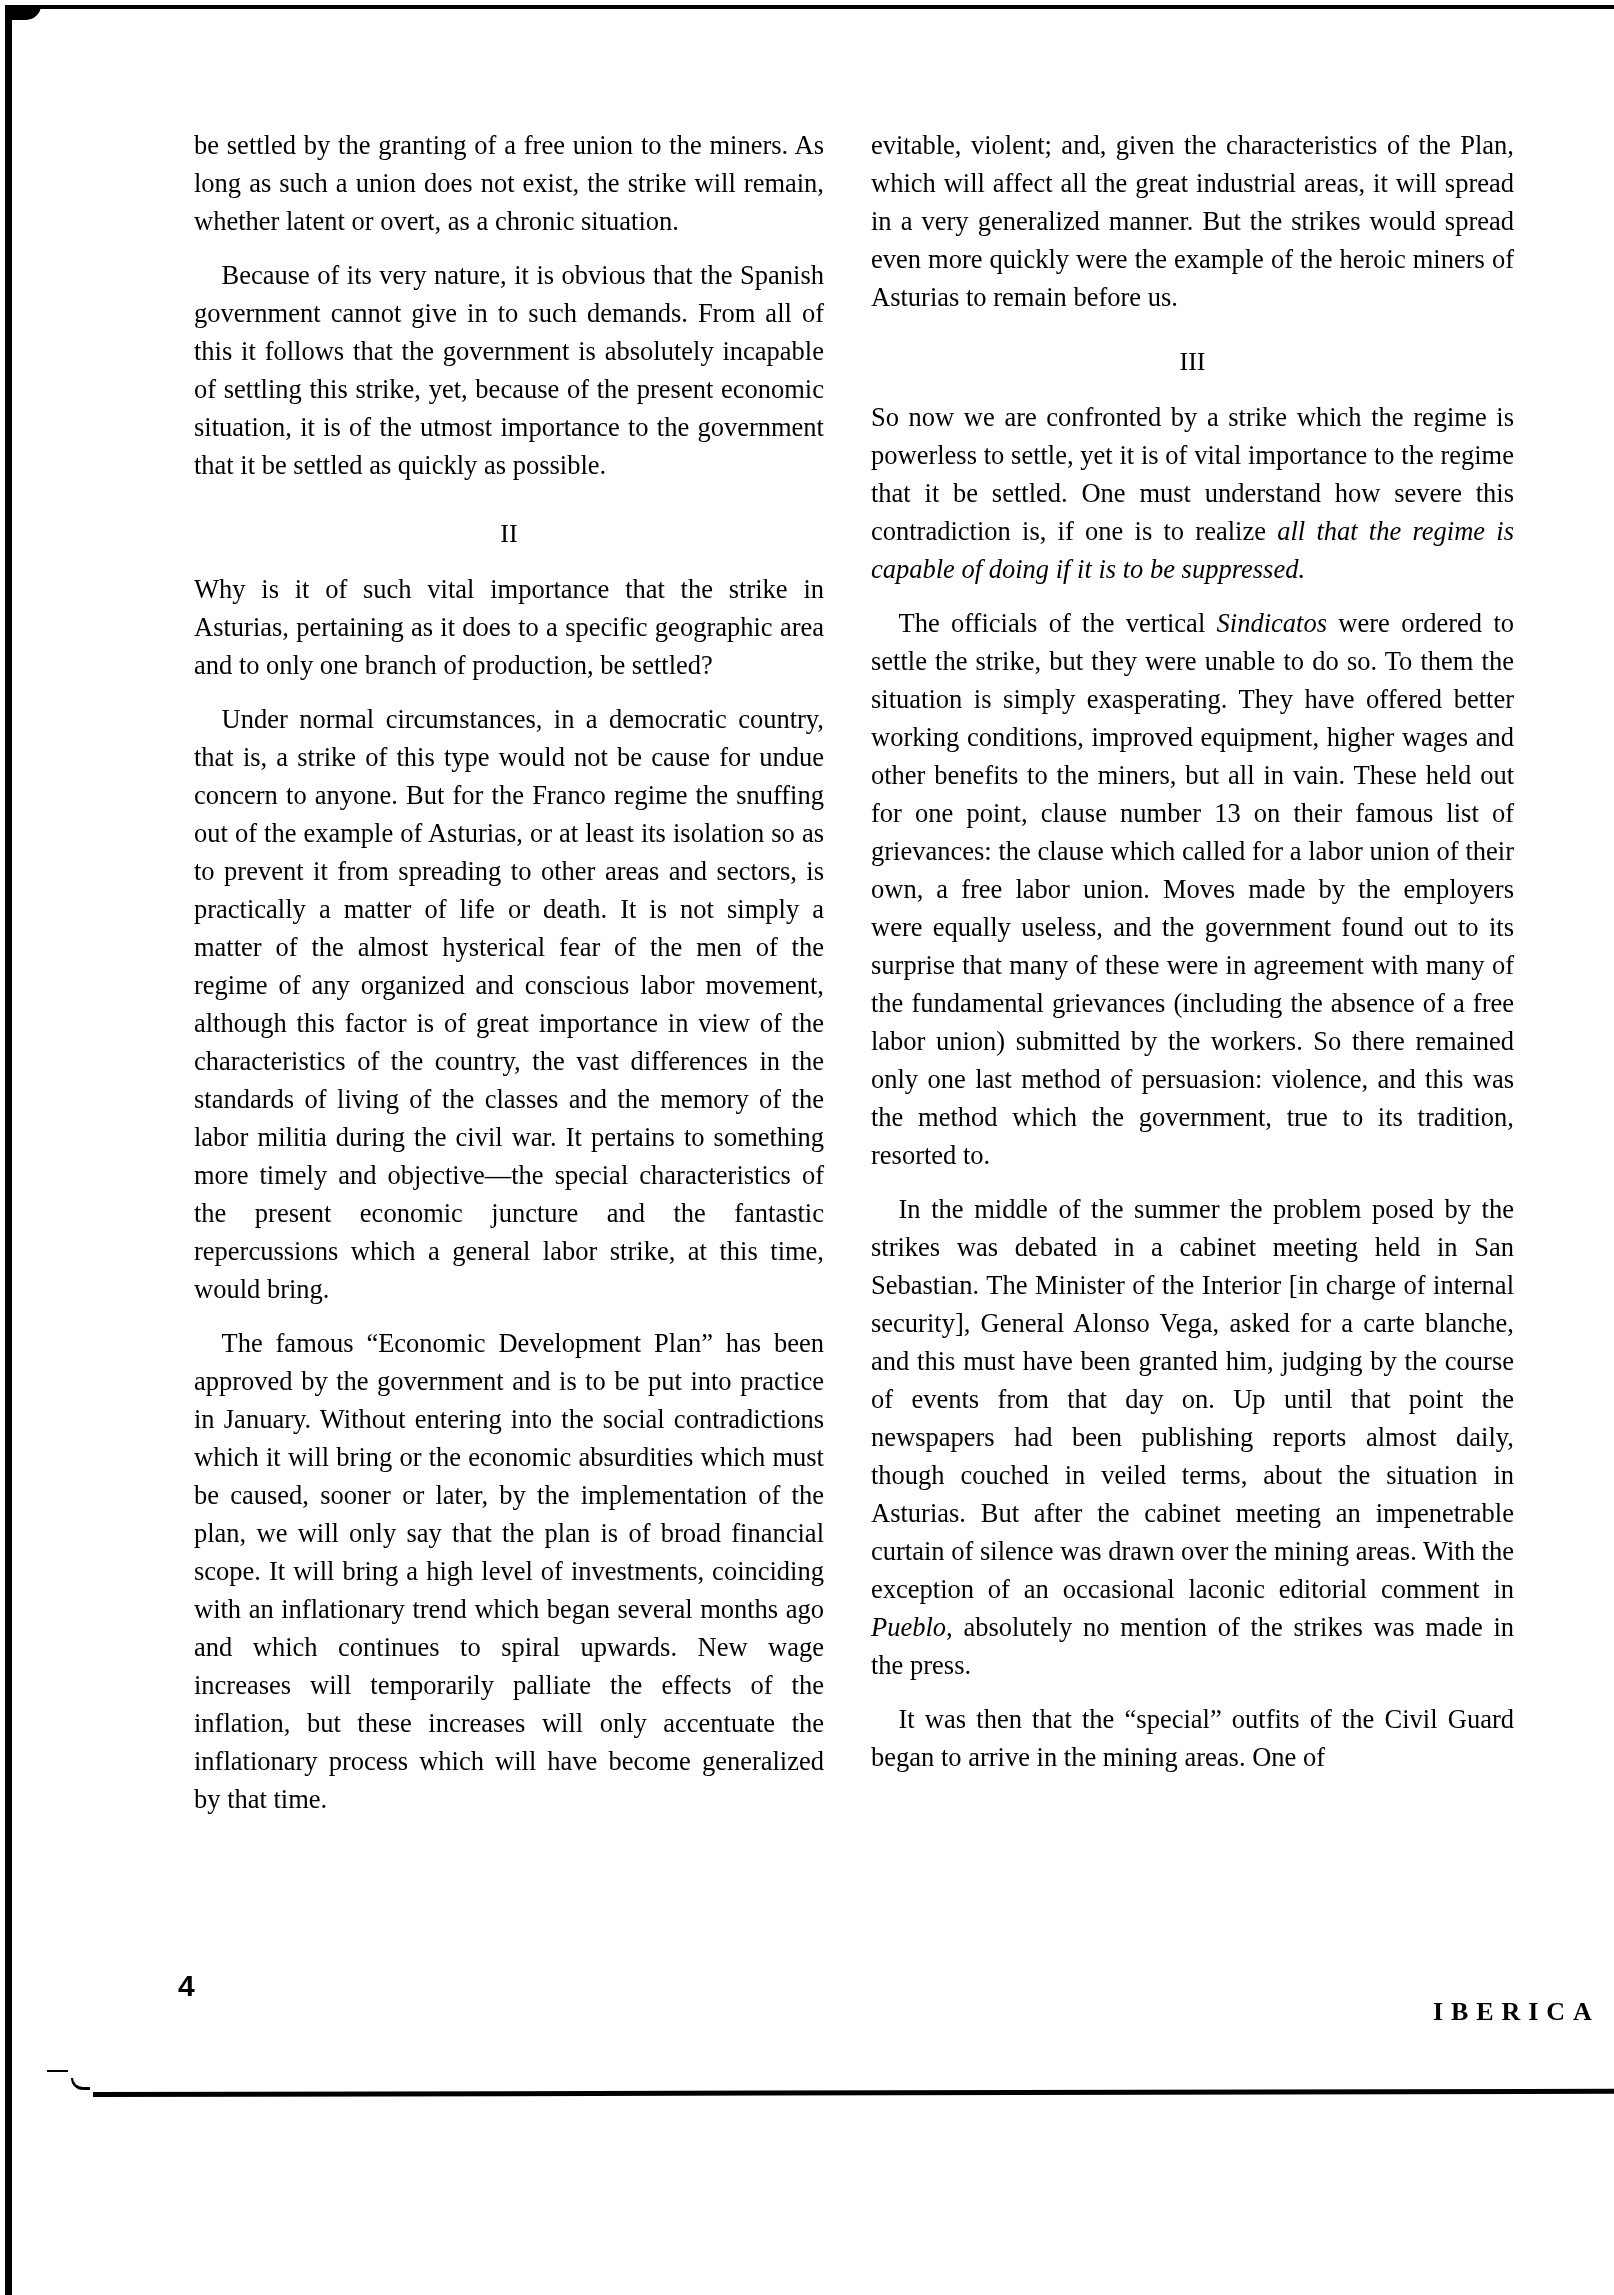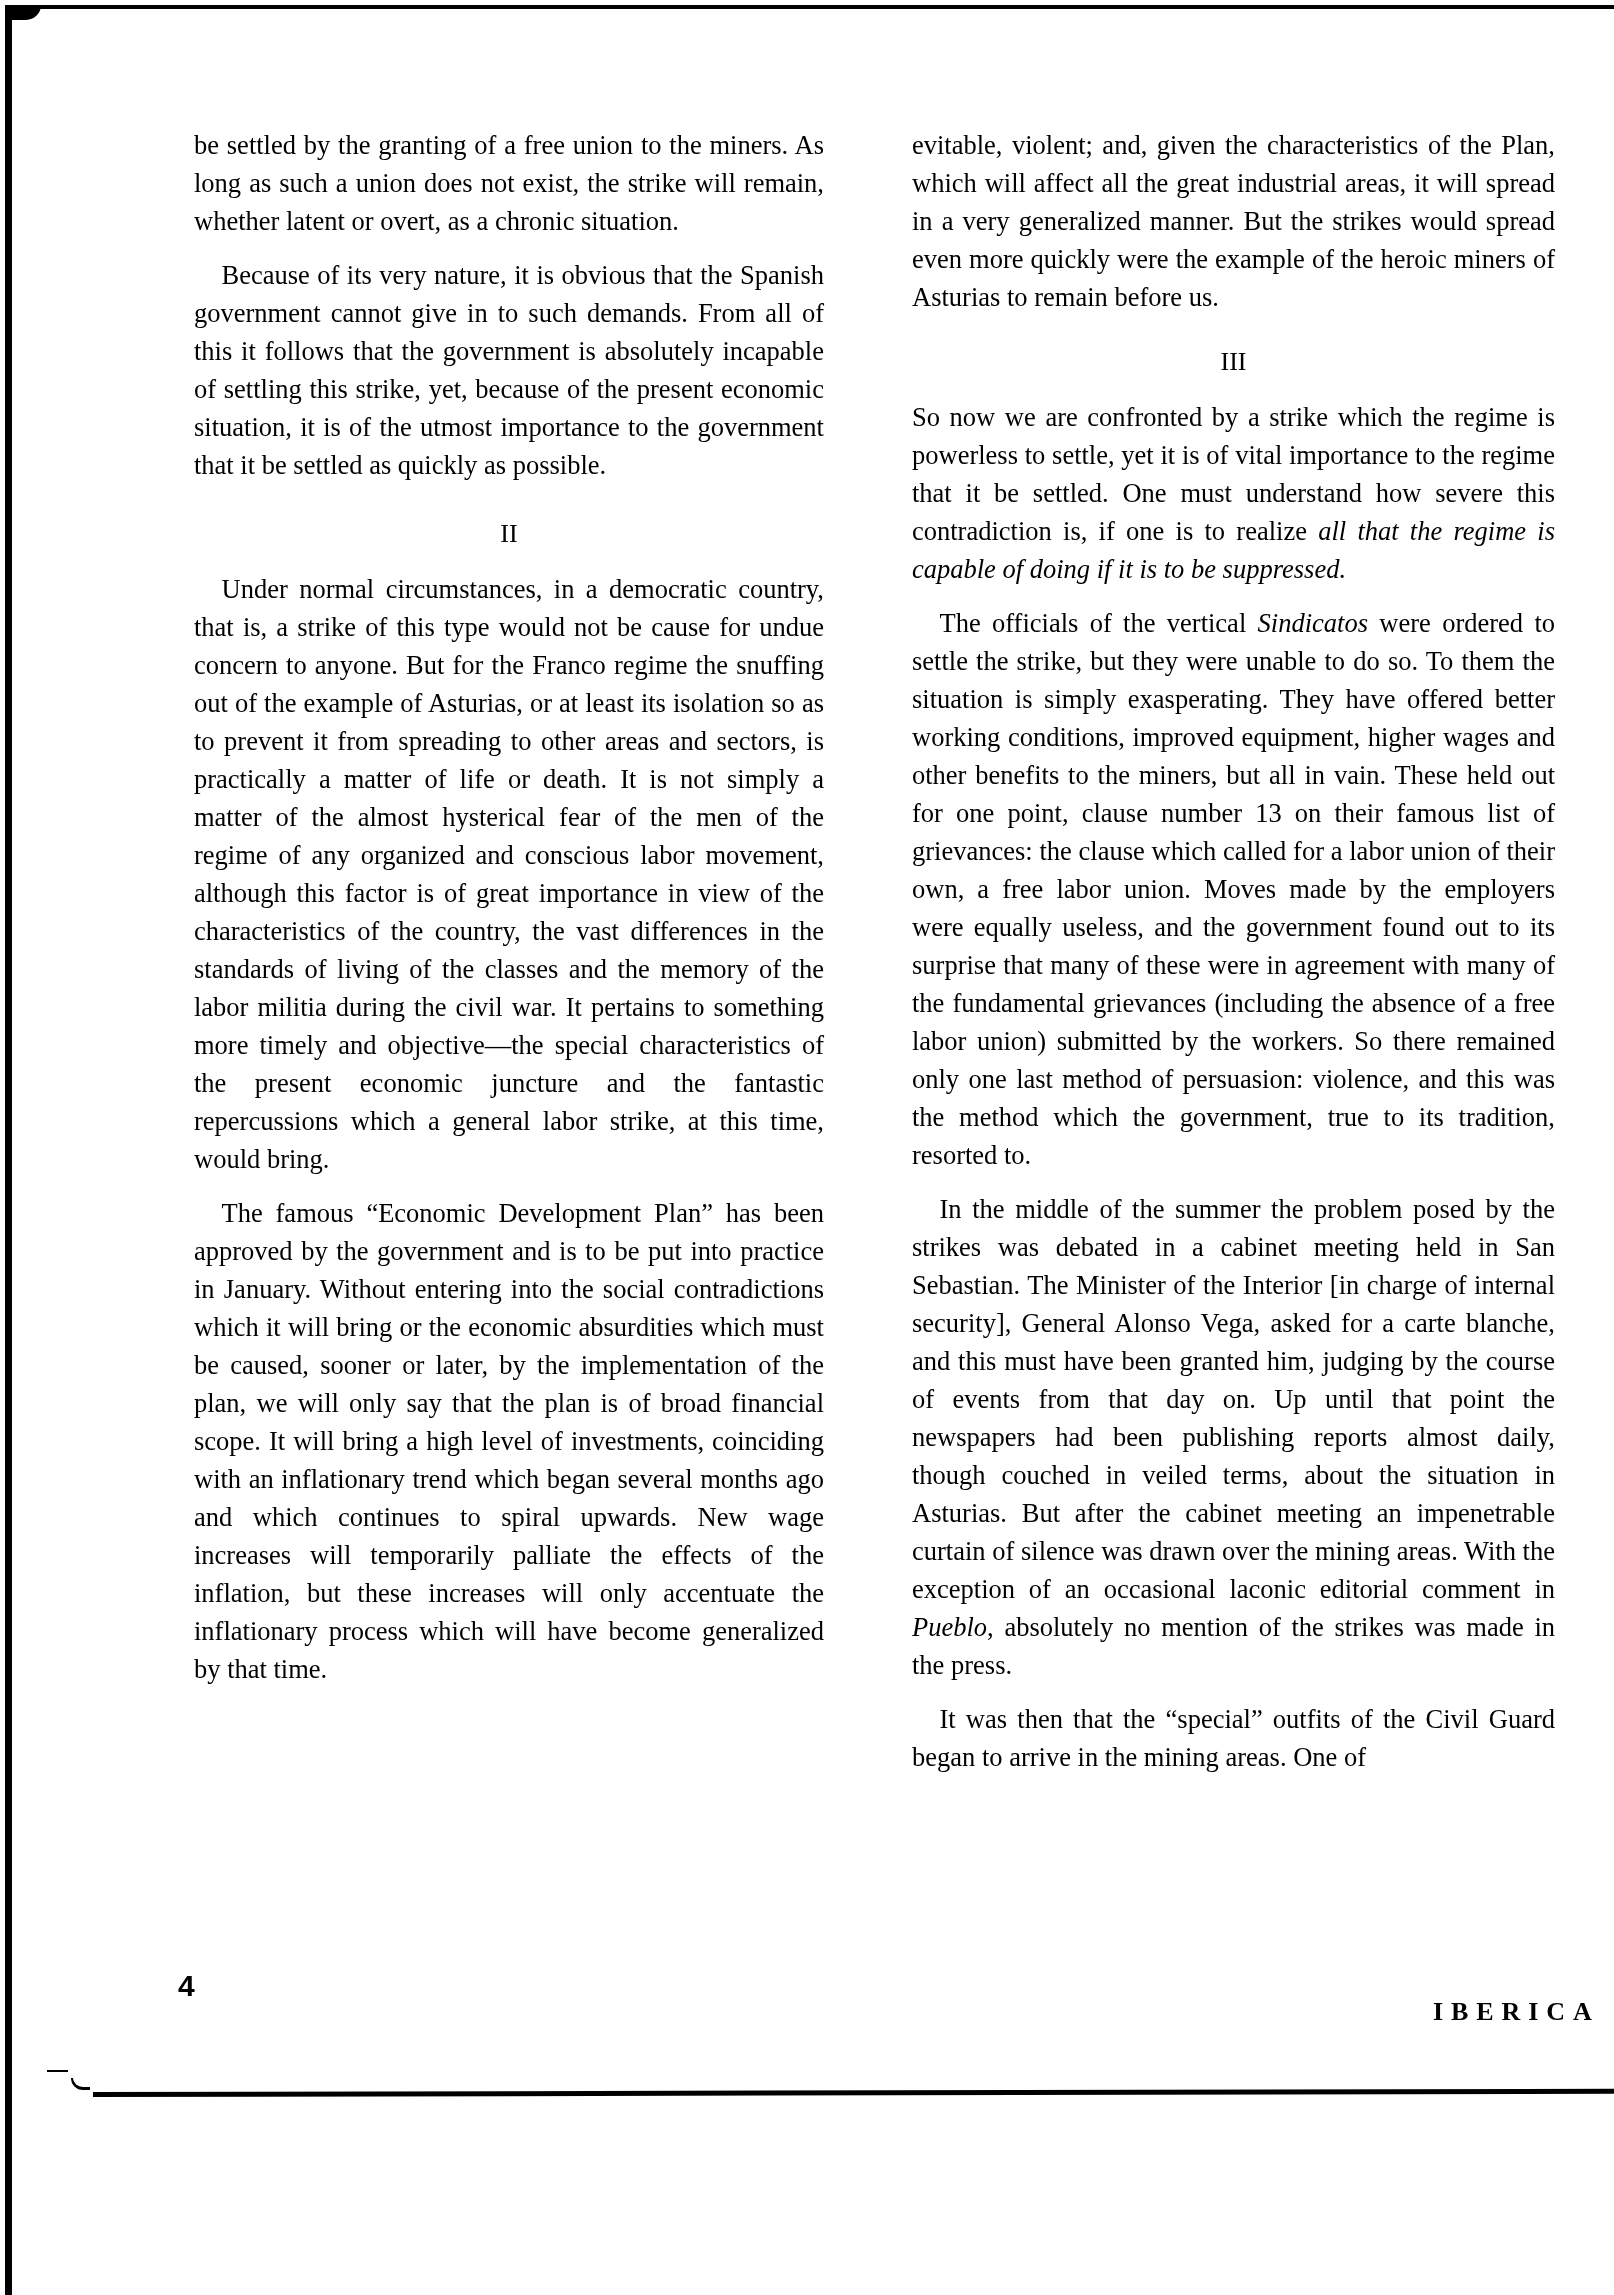--- a/index.html
+++ b/index.html
@@ -10,21 +10,21 @@
   
   .edge-top { position: absolute; left: 5.2px; top: 5.2px; width: 1609px; height: 3.9px; background: #000; }
   .edge-left { position: absolute; left: 5.2px; top: 5.2px; width: 6.6px; height: 2290px; background: #000; }
   .corner-blob { position: absolute; left: 5.2px; top: 5.2px; width: 36px; height: 14.4px; background: #000; border-bottom-right-radius: 19.7px; }
   .bottom-rule { position: absolute; left: 93px; top: 2092px; width: 1521px; height: 4.6px; background: #000; transform: rotate(-0.12deg); transform-origin: left center; }
   .bottom-rule-stub { position: absolute; left: 47px; top: 2070px; width: 21px; height: 2px; background: #000; }
   .bottom-rule-hook { position: absolute; left: 71px; top: 2078px; width: 17px; height: 9.2px; border-left: 2px solid #000; border-bottom: 3.3px solid #000; border-bottom-left-radius: 13px; }
 
   .col { position: absolute; top: 110px; font-size: 26.5px; line-height: 38px; text-align: justify; }
   .col-left { left: 178px; width: 662px; }
-  .col-right { left: 896px; width: 675px; }
+  .col-right { left: 855px; width: 675px; }
   .col p { margin: 16px; text-indent: 0; }
   .col p.indent { text-indent: 27.5px; }
   .col p.noindent { text-indent: 0; }
   .section-head { text-align: center; font-size: 26px; line-height: 33px; margin: 29px 0 20px 0; font-weight: normal; }
   .col-left .section-head { margin-top: 33px; }
   em { font-style: italic; }
 
   .page-number { position: absolute; left: 178px; top: 1969px; font-family: "Liberation Sans", "DejaVu Sans", sans-serif; font-weight: bold; font-size: 30px; }
   .running-title { position: absolute; right: 14.4px; top: 1997px; font-family: "Liberation Serif", "DejaVu Serif", serif; font-weight: bold; font-size: 26px; letter-spacing: 7.9px; }
 </style>
@@ -33,20 +33,21 @@
 
 <div class="edge-top"></div>
 <div class="edge-left"></div>
 <div class="corner-blob"></div>
 
 <div class="col col-left">
   <p class="noindent">be settled by the granting of a free union to the miners. As long as such a union does not exist, the strike will remain, whether latent or overt, as a chronic situation.</p>
   <p class="indent">Because of its very nature, it is obvious that the Spanish government cannot give in to such demands. From all of this it follows that the government is absolutely incapable of settling this strike, yet, because of the present economic situation, it is of the utmost importance to the government that it be settled as quickly as possible.</p>
 
   <div class="section-head">II</div>
+  <p class="noindent">Why is it of such vital importance that the strike in Asturias, pertaining as it does to a specific geographic area and to only one branch of production, be settled?</p>
   <p class="indent">Under normal circumstances, in a democratic country, that is, a strike of this type would not be cause for undue concern to anyone. But for the Franco regime the snuffing out of the example of Asturias, or at least its isolation so as to prevent it from spreading to other areas and sectors, is practically a matter of life or death. It is not simply a matter of the almost hysterical fear of the men of the regime of any organized and conscious labor movement, although this factor is of great importance in view of the characteristics of the country, the vast differences in the standards of living of the classes and the memory of the labor militia during the civil war. It pertains to something more timely and objective—the special characteristics of the present economic juncture and the fantastic repercussions which a general labor strike, at this time, would bring.</p>
   <p class="indent">The famous “Economic Development Plan” has been approved by the government and is to be put into practice in January. Without entering into the social contradictions which it will bring or the economic absurdities which must be caused, sooner or later, by the implementation of the plan, we will only say that the plan is of broad financial scope. It will bring a high level of investments, coinciding with an inflationary trend which began several months ago and which continues to spiral upwards. New wage increases will temporarily palliate the effects of the inflation, but these increases will only accentuate the inflationary process which will have become generalized by that time.</p>
 </div>
 
 <div class="col col-right">
   <p class="noindent">evitable, violent; and, given the characteristics of the Plan, which will affect all the great industrial areas, it will spread in a very generalized manner. But the strikes would spread even more quickly were the example of the heroic miners of Asturias to remain before us.</p>
 
   <div class="section-head">III</div>
   <p class="noindent"><span>So now we are confronted by a strike which the regime is powerless to settle, yet it is of vital importance to the regime that it be settled. One must understand how severe this contradiction is, if one is to realize </span><em>all that the regime is capable of doing if it is to be suppressed.</em></p>
   <p class="indent"><span>The officials of the vertical </span><em>Sindicatos</em><span> were ordered to settle the strike, but they were unable to do so. To them the situation is simply exasperating. They have offered better working conditions, improved equipment, higher wages and other benefits to the miners, but all in vain. These held out for one point, clause number 13 on their famous list of grievances: the clause which called for a labor union of their own, a free labor union. Moves made by the employers were equally useless, and the government found out to its surprise that many of these were in agreement with many of the fundamental grievances (including the absence of a free labor union) submitted by the workers. So there remained only one last method of persuasion: violence, and this was the method which the government, true to its tradition, resorted to.</span></p>

